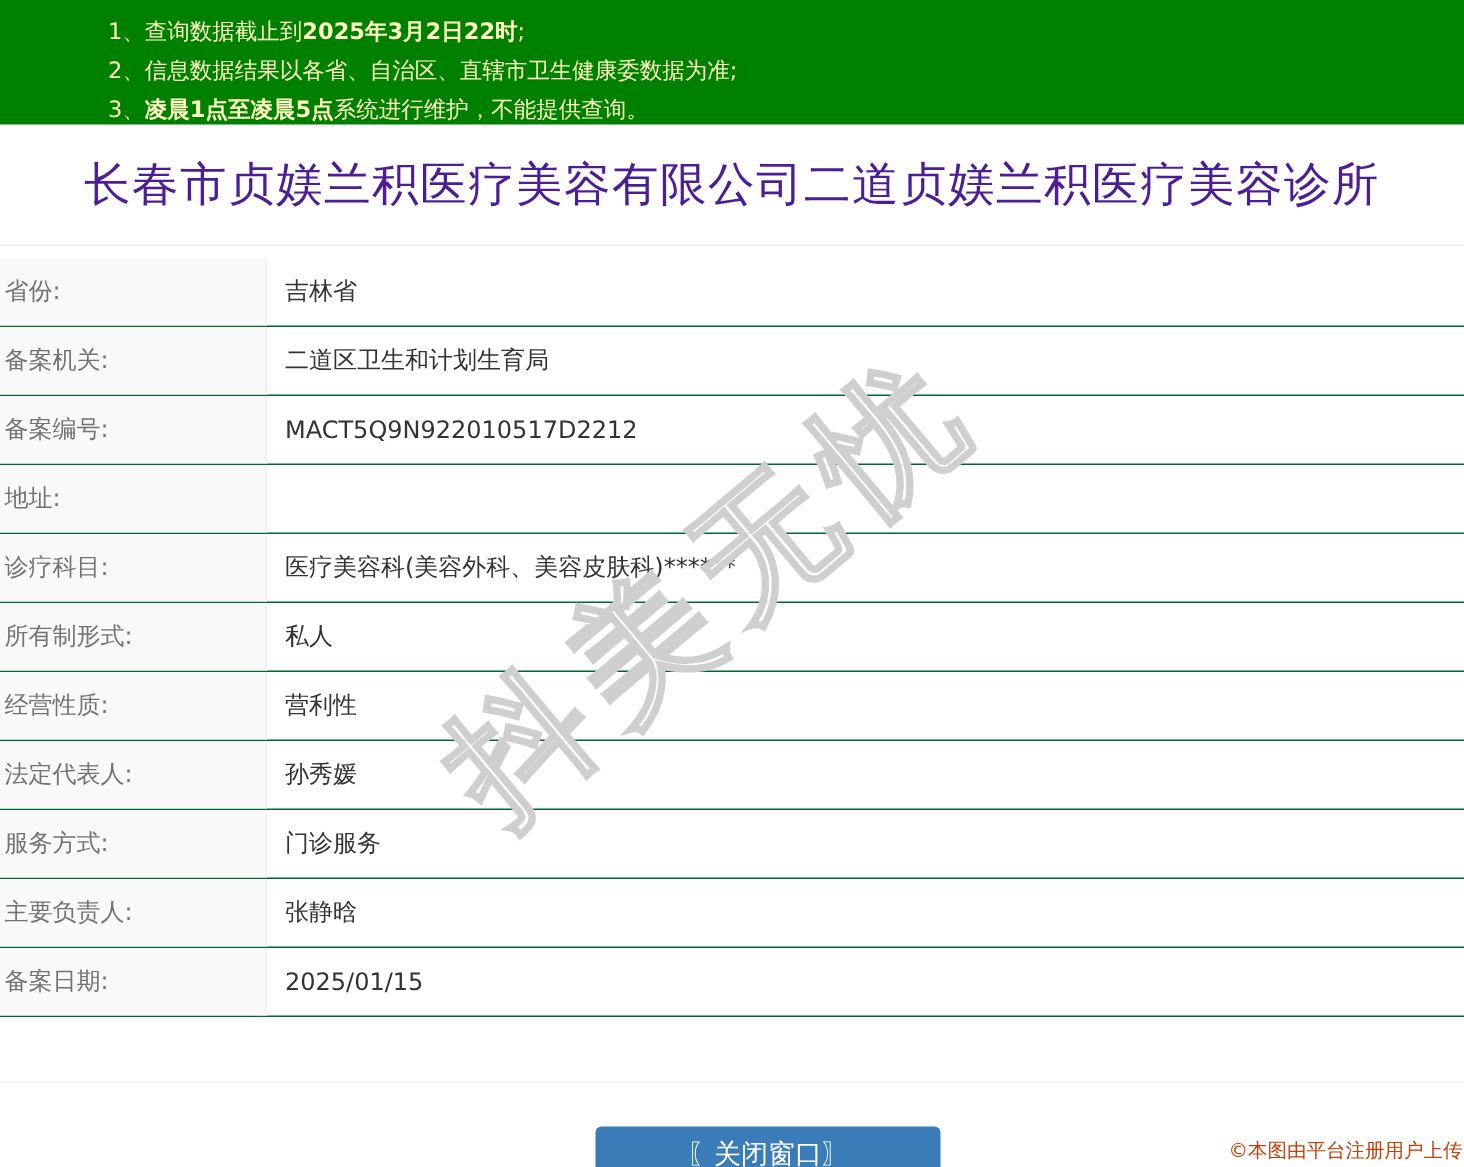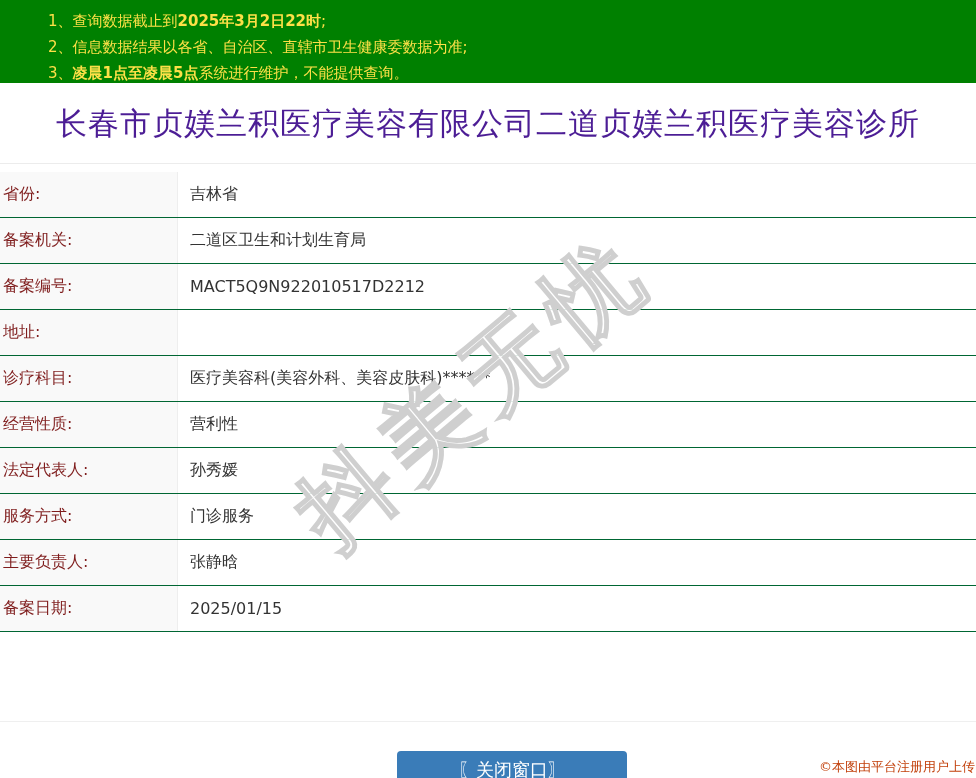--- a/index.html
+++ b/index.html
@@ -4,42 +4,42 @@
 <style>
   html,body { margin:0; padding:0; }
   body {
     width:976px; height:778px; position:relative; overflow:hidden;
     background:#ffffff;
     font-family:"DejaVu Sans","Liberation Sans",sans-serif;
   }
   
   .notice-banner {
     box-sizing:border-box;
-    height:83px; background:#008000; color:#fde047;
-    padding:8px 20px 0 48px; font-size:15px;
+    height:83px; background:#008000; color:#fef9c3;
+    padding:8px 20px 0 72px; font-size:15px;
   }
   .notice-line { line-height:26px; white-space:nowrap; }
   .notice-line b { font-weight:700; }
   
   .page-title {
     margin:0; height:80px; line-height:80px; text-align:center;
     font-size:31px; font-weight:400; color:#4c1d95; letter-spacing:1px;
     border-bottom:1px solid #ececec; white-space:nowrap;
   }
   
   .info-table { margin-top:8px; }
   .trow {
     display:flex; height:46px; box-sizing:border-box;
     border-bottom:1px solid #006633;
   }
   .tlabel {
     width:178px; box-sizing:border-box; background:#f9f9f9;
     border-right:1px solid #eeeeee;
     display:flex; align-items:center; padding-left:3px;
-    font-size:16px; color:#7f1d1d;
+    font-size:16px; color:#737373;
   }
   .tvalue {
     flex:1; display:flex; align-items:center; padding-left:12px;
     font-size:16px; color:#333333; white-space:nowrap; overflow:hidden;
   }
   
   .watermark {
     position:absolute; left:240px; top:330px; width:470px;
     text-align:center; white-space:nowrap;
     transform:rotate(-40deg);
@@ -91,20 +91,24 @@
     <div class="tvalue">MACT5Q9N922010517D2212</div>
   </div>
   <div class="trow">
     <div class="tlabel">地址:</div>
   </div>
   <div class="trow">
     <div class="tlabel">诊疗科目:</div>
     <div class="tvalue">医疗美容科(美容外科、美容皮肤科)******</div>
   </div>
   <div class="trow">
+    <div class="tlabel">所有制形式:</div>
+    <div class="tvalue">私人</div>
+  </div>
+  <div class="trow">
     <div class="tlabel">经营性质:</div>
     <div class="tvalue">营利性</div>
   </div>
   <div class="trow">
     <div class="tlabel">法定代表人:</div>
     <div class="tvalue">孙秀媛</div>
   </div>
   <div class="trow">
     <div class="tlabel">服务方式:</div>
     <div class="tvalue">门诊服务</div>

